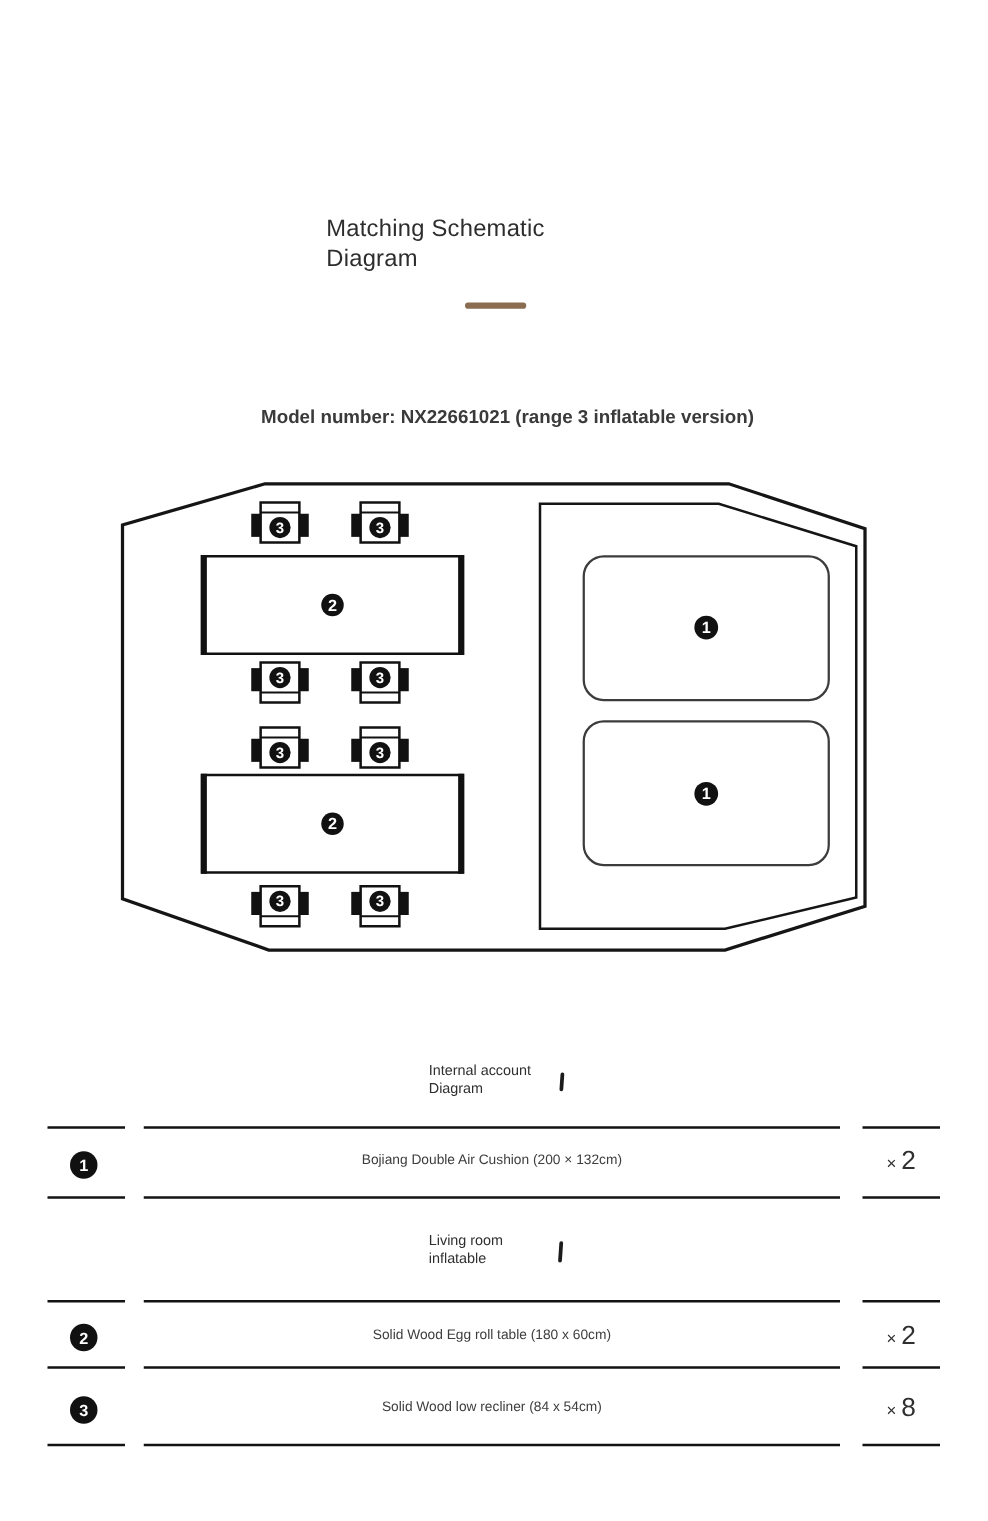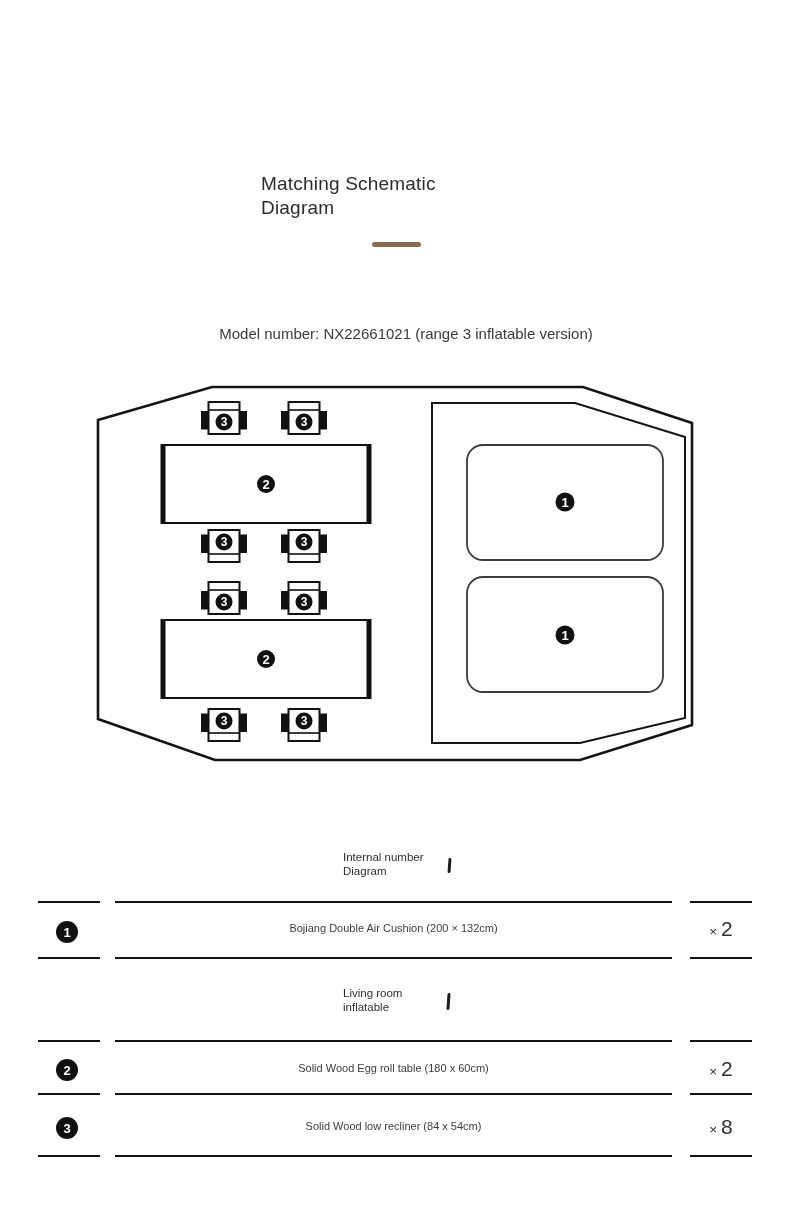--- a/index.html
+++ b/index.html
@@ -12,21 +12,21 @@
   .page-title{
     left:261px;top:172px;width:240px;
     font-size:19px;line-height:23.5px;color:#2d2d2d;letter-spacing:.2px;
   }
   .title-underline{
     left:372px;top:242px;width:49px;height:5px;border-radius:2.5px;background:#8a6c51;
   }
   
   .model-line{
     left:0;top:325px;width:790px;text-align:center;
-    font-size:15px;color:#3a3a3a;padding-left:22px;box-sizing:border-box;
+    font-size:15px;color:#3a3a3a;padding-left:22px;box-sizing:border-box;font-weight:bold;
   }
   
   .diagram{left:80px;top:375px;}
   
   .hline{height:2px;background:#131313;}
   .hl-left{left:38px;width:62px;}
   .hl-mid{left:115px;width:557px;}
   .hl-right{left:690px;width:62px;}
   .section-header{
     left:343px;width:130px;font-size:11.5px;line-height:13.5px;color:#2f2f2f;
@@ -148,21 +148,21 @@
         <line x1="-15.5" y1="8" x2="15.5" y2="8" stroke="#111" stroke-width="1.6"></line>
         <rect x="-23" y="-11.5" width="7.5" height="18.5" fill="#111"></rect>
         <rect x="15.5" y="-11.5" width="7.5" height="18.5" fill="#111"></rect>
         <circle cx="0" cy="-4" r="8.5" fill="#111"></circle>
         <text x="0" y="-4" fill="#fff" font-size="12" font-weight="bold" text-anchor="middle" dominant-baseline="central" font-family="&quot;Liberation Sans&quot;, sans-serif">3</text>
       </g>
     </g>
 </svg>
 
 <div class="abs section-header" style="top:851px">
-  <div>Internal number</div>
+  <div>Internal account</div>
   <div>Diagram</div>
 </div>
 <div class="abs tick" style="left:448px;top:858px;height:15px"></div>
 
 <div class="abs hline hl-left" style="top:901px"></div>
 <div class="abs hline hl-mid" style="top:901px"></div>
 <div class="abs hline hl-right" style="top:901px"></div>
 
 <div class="abs num-badge" style="left:56px;top:921px">1</div>
 <div class="abs part-name" style="top:922px">Bojiang Double Air Cushion (200 × 132cm)</div>

